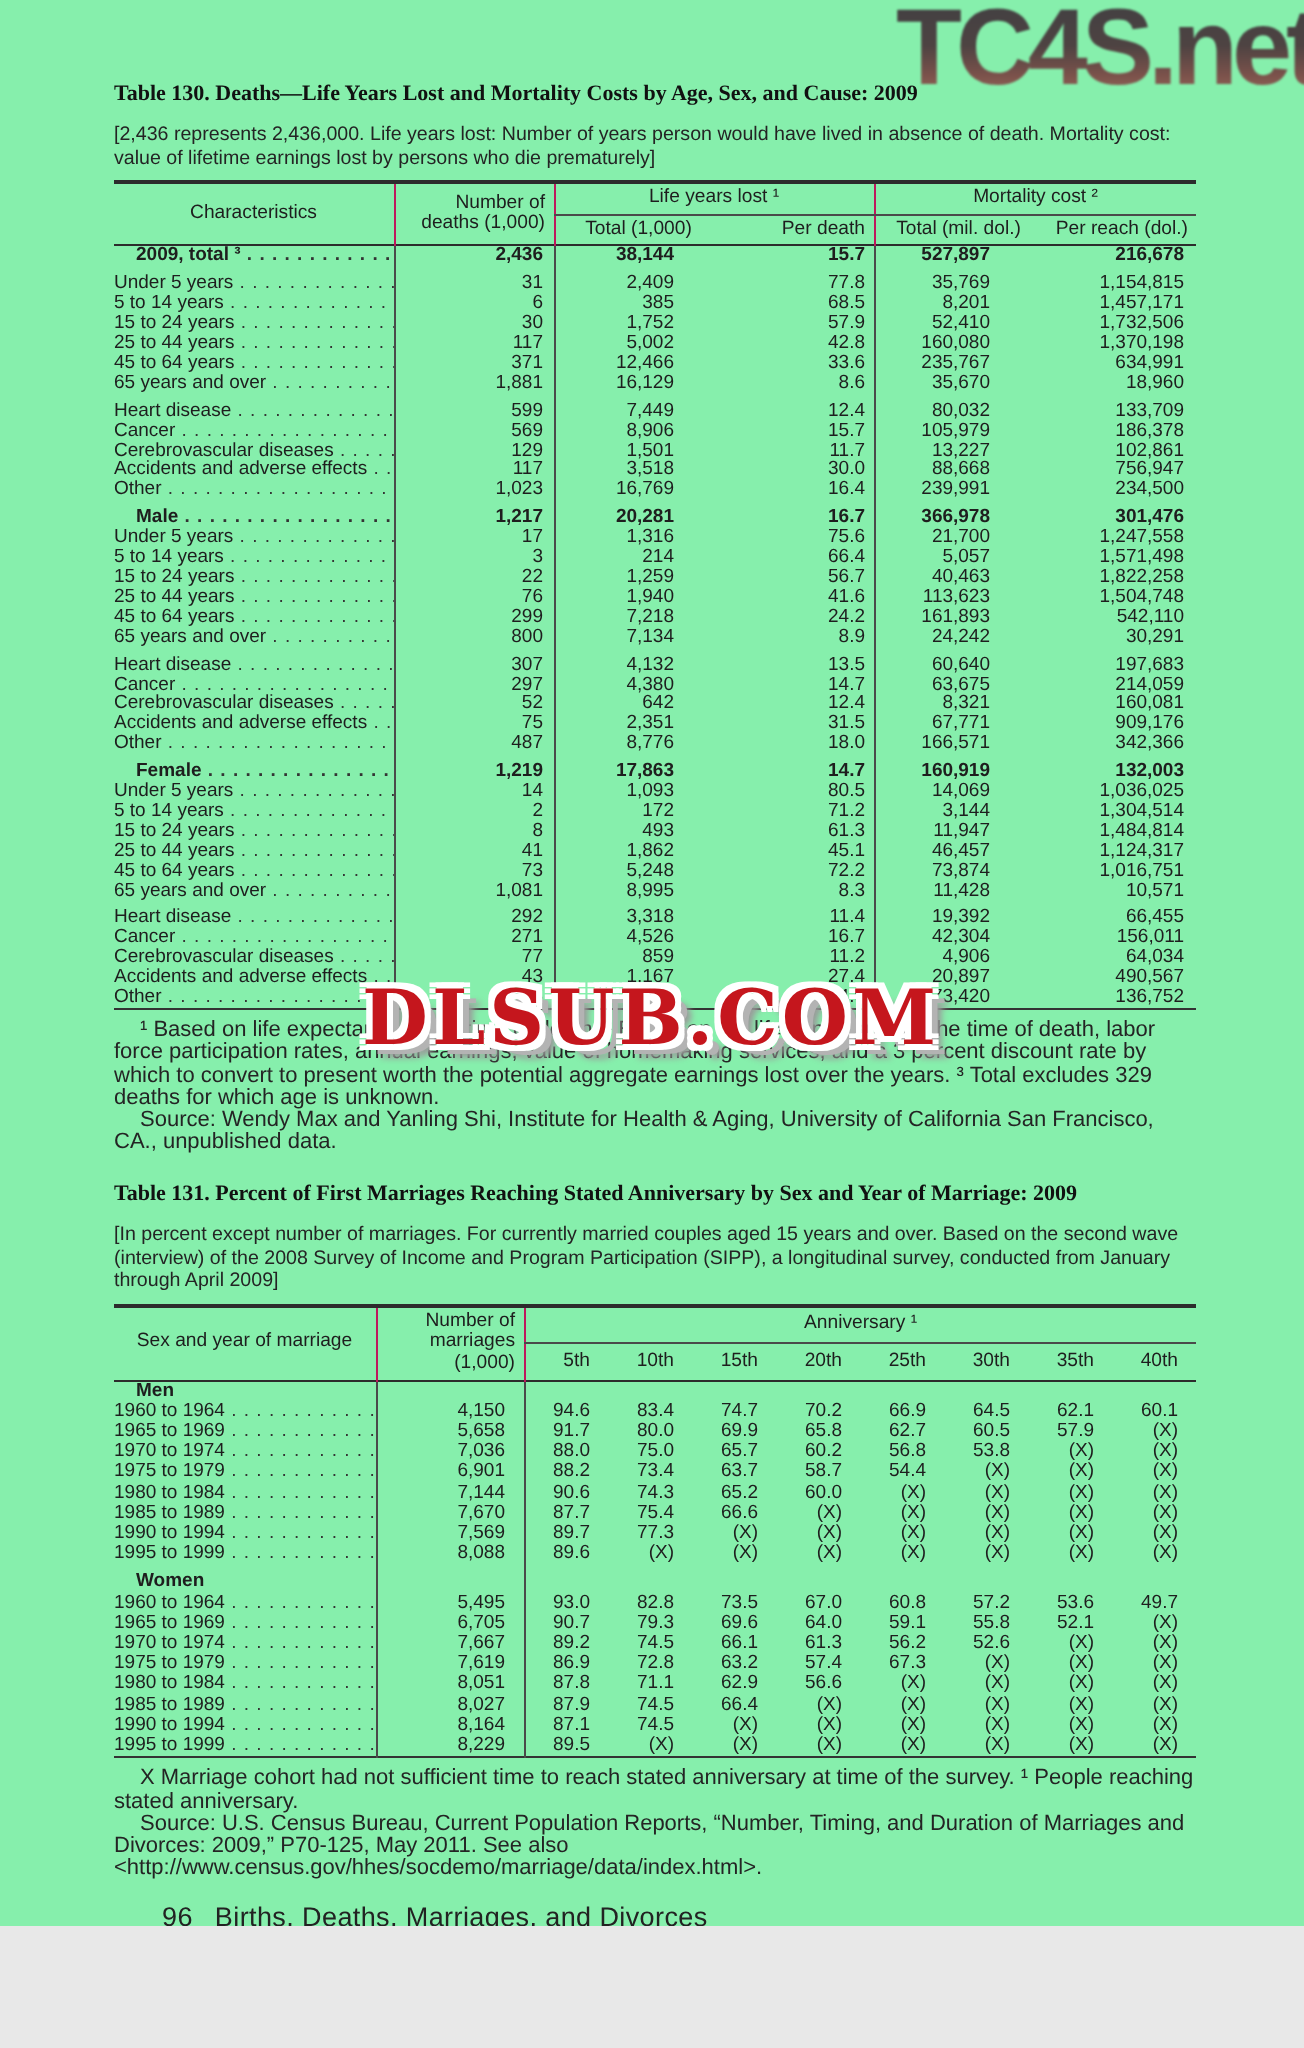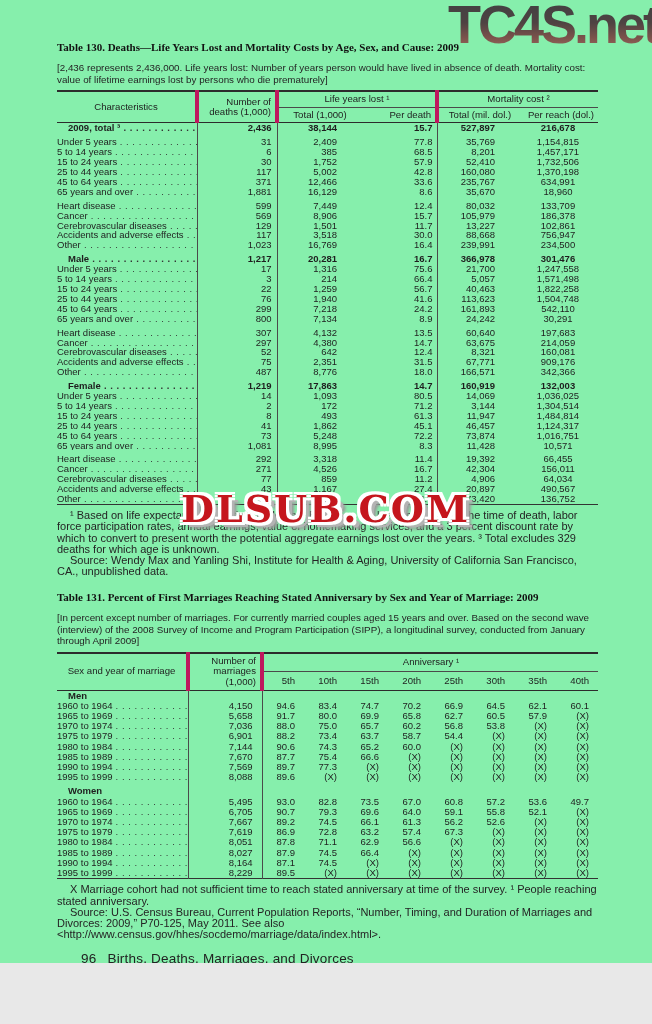--- a/index.html
+++ b/index.html
@@ -23,41 +23,41 @@
   table { border-collapse:collapse; table-layout:fixed; width:541px; }
   thead th {
     font-weight:normal; font-size:9.6px; line-height:10.6px;
     padding:2px 3px; vertical-align:middle; color:#1e1e1e;
   }
   table { border-top:2px solid #2c2c2c; }
   thead { border-bottom:1.6px solid #2c2c2c; }
   th.grp { border-bottom:1px solid #4a4a4a; text-align:center; }
   th.ctr { text-align:center; }
   th.rt  { text-align:right; padding-right:4px; }
-  th.vr  { border-left:4px solid #be185d; }
+  th.vr  { border-left:1px solid #be185d; }
   tbody  { border-bottom:1.2px solid #333; }
   td { padding:0 3px; font-size:9.5px; vertical-align:bottom; }
   #table130 td { line-height:9.9px; }
   #table131 td { line-height:10.2px; }
   tr.gap td { padding-top:4px; }
   tr.bold td { font-weight:bold; }
   td.lbl { overflow:hidden; white-space:nowrap; padding-left:0; }
   td.lbl.ind { padding-left:11px; }
   .lt::after { content:" . . . . . . . . . . . . . . . . . . . . . . . . . . . . . . . . . . . . . ."; color:#333; letter-spacing:0.5px; }
   td.lbl.nl .lt::after { content:""; }
   td.num { text-align:right; }
   
   #table130 tbody td:nth-child(2),
   #table130 tbody td:nth-child(3),
   #table130 tbody td:nth-child(5) { border-left:1px solid #4a4a4a; }
   #table130 td.c0 { padding-right:5px; }
   #table130 td.c1 { padding-right:24px; }
   #table130 td.c2 { padding-right:4px; }
   #table130 td.c3 { padding-right:26px; }
-  #table130 td.c4 { padding-right:6px;text-align:center; }
+  #table130 td.c4 { padding-right:6px; }
   
   #table131 tbody td:nth-child(2),
   #table131 tbody td:nth-child(3) { border-left:1px solid #4a4a4a; }
   #table131 td.c0 { padding-right:6px; }
   #table131 td.num { padding-right:9px; }
   #table131 th.ann { text-align:right; padding-right:9px; }
 
   .pagefooter {
     position:absolute; left:57px; top:951px; z-index:2;
     font-size:13.5px; color:#222; letter-spacing:0.2px;

